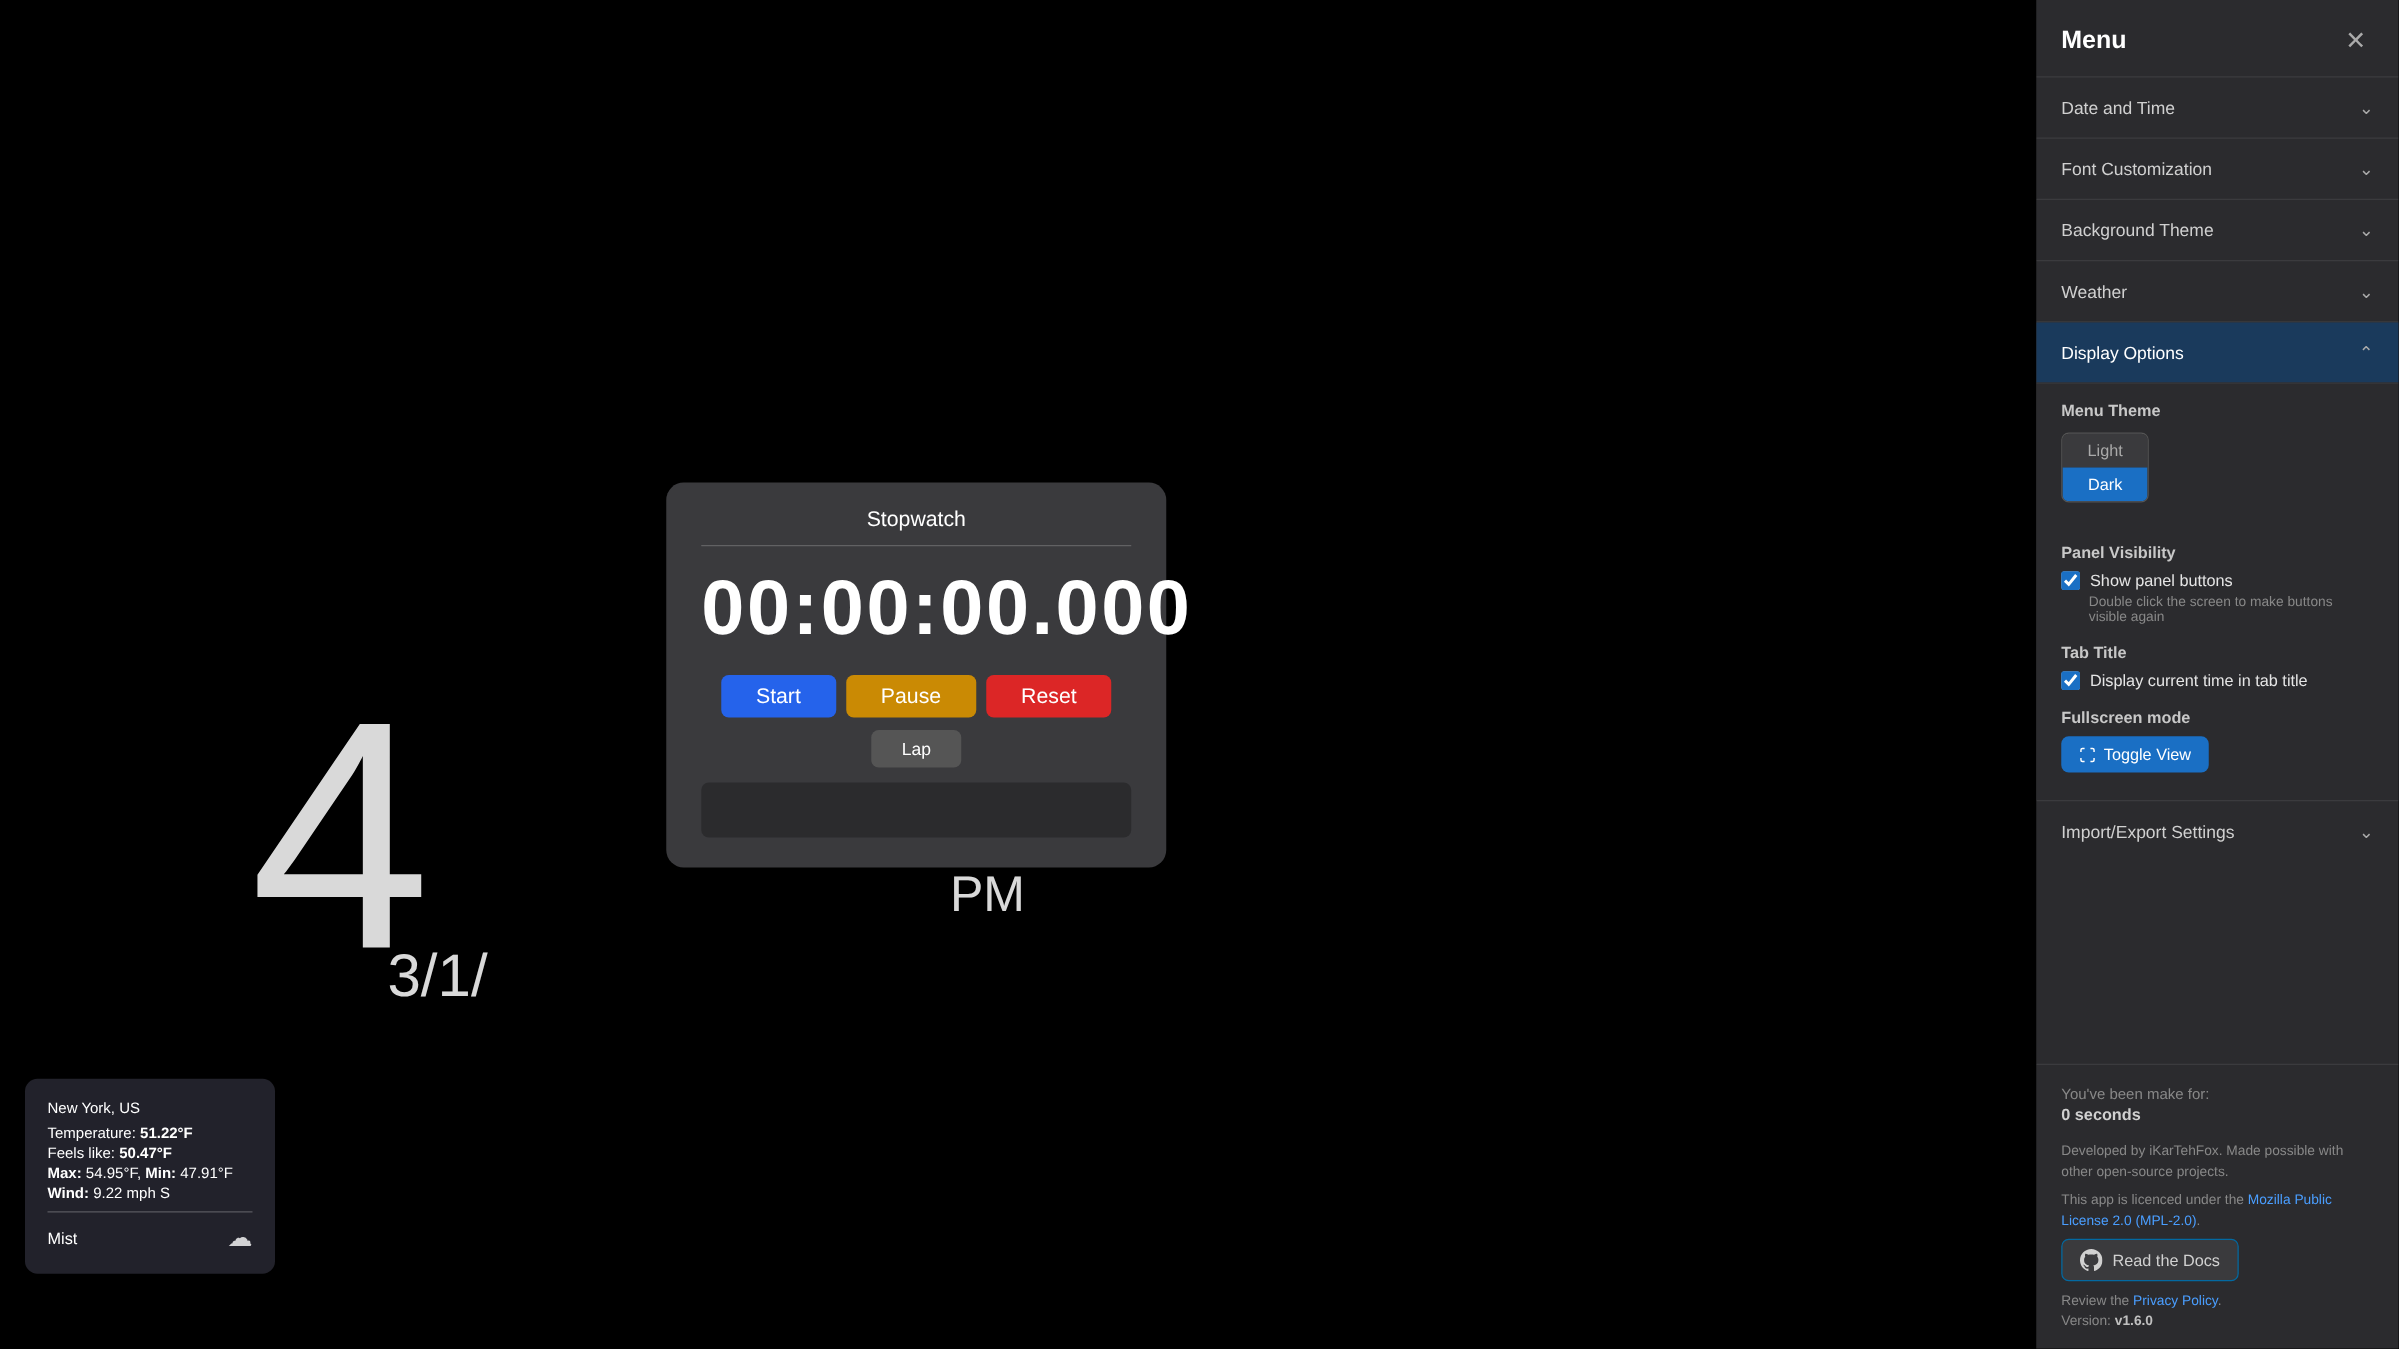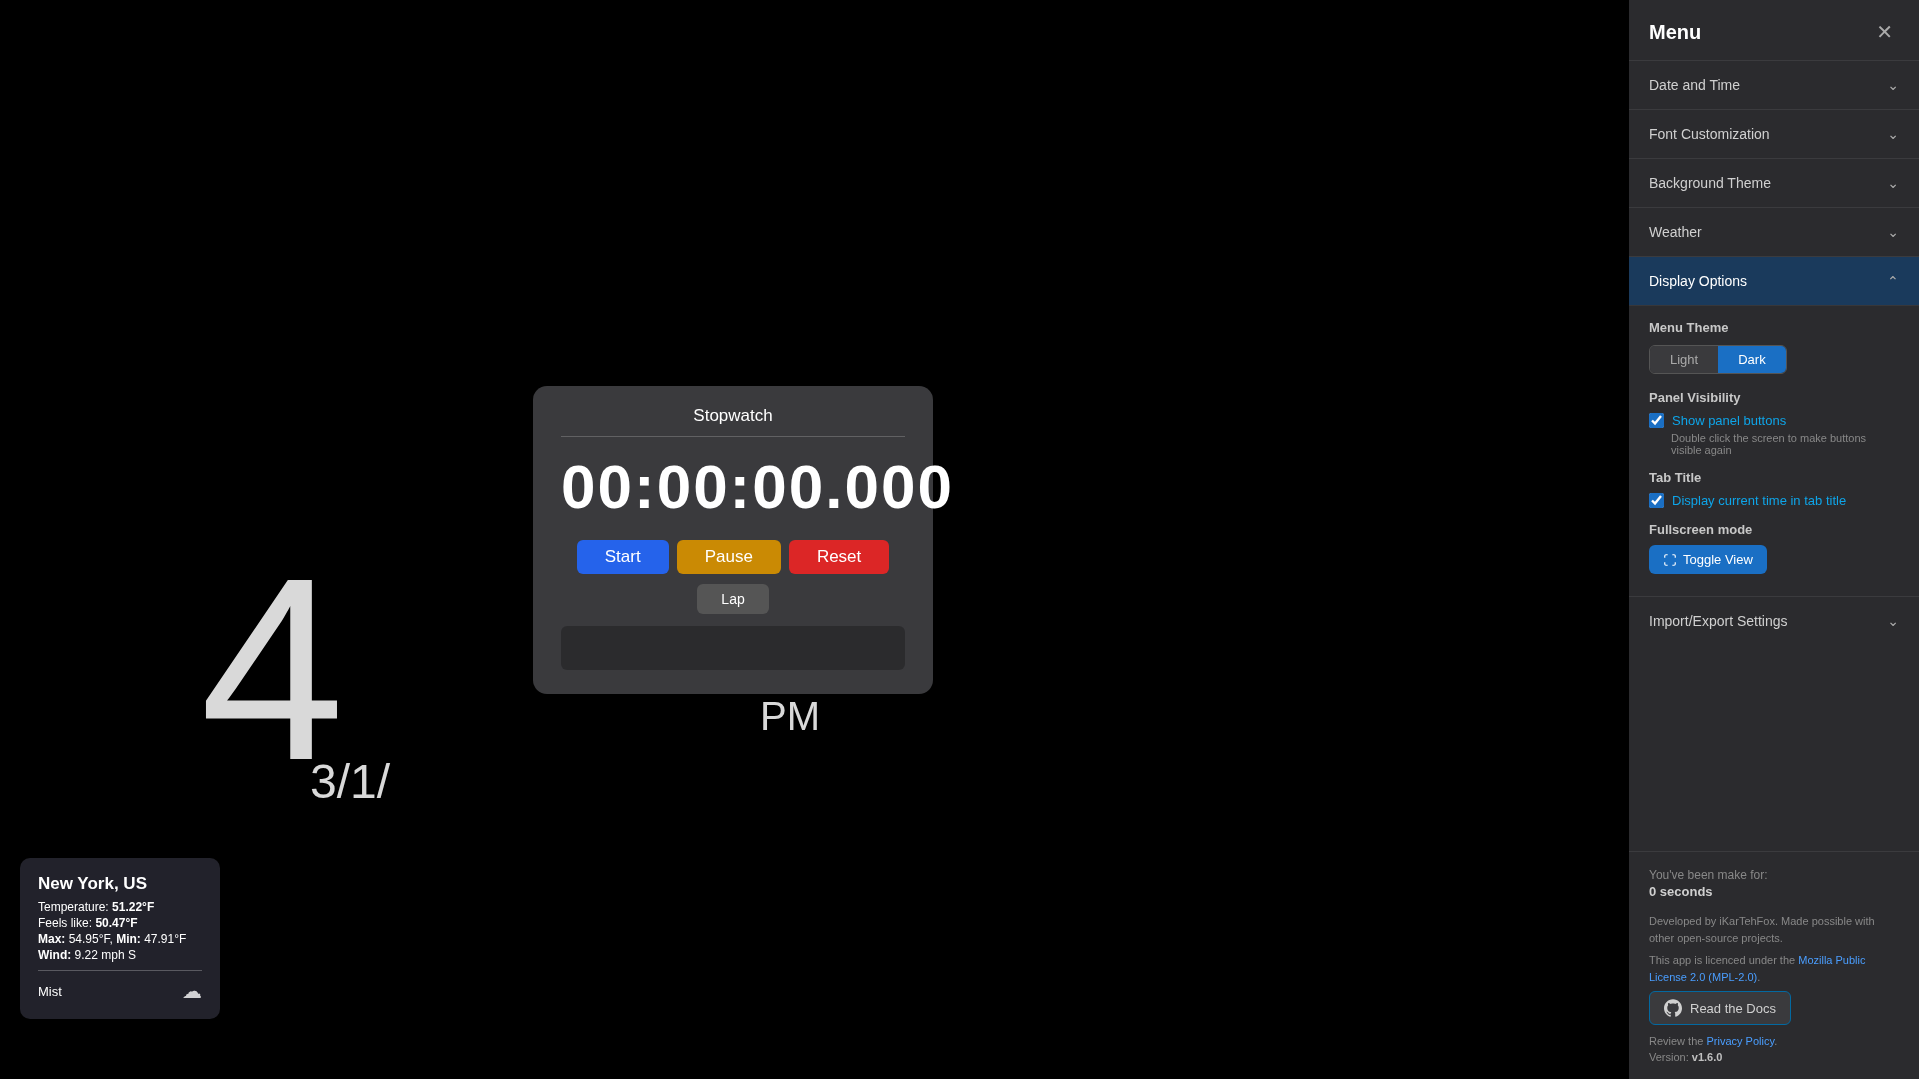--- a/index.html
+++ b/index.html
@@ -58,22 +58,22 @@
       position: absolute;
       bottom: 60px;
       left: 20px;
       background: rgba(40, 40, 50, 0.85);
       border-radius: 10px;
       padding: 16px 18px;
       color: #fff;
       width: 200px;
     }
     .weather-city {
-      font-size: 17px;
-      font-weight: 700;
+      font-size: 12px;
+      font-weight: 400;
       margin-bottom: 6px;
     }
     .weather-detail {
       font-size: 12px;
       margin-bottom: 2px;
     }
     .weather-detail b { font-weight: 700; }
     .weather-divider {
       border: none;
       border-top: 1px solid rgba(255,255,255,0.25);
@@ -216,21 +216,22 @@
       font-weight: 600;
       color: #c8c8c8;
       margin-bottom: 10px;
     }
     .theme-toggle {
       display: flex;
       border-radius: 6px;
       overflow: hidden;
       border: 1px solid #555;
       width: fit-content;
-      margin-bottom: 16px;
+      margin-bottom: 32px;
+      flex-direction: column;
     }
     .theme-btn {
       padding: 6px 20px;
       font-size: 13px;
       cursor: pointer;
       border: none;
       background: #3a3a3d;
       color: #aaa;
     }
     .theme-btn.active {
@@ -251,21 +252,21 @@
       gap: 8px;
       margin-bottom: 4px;
     }
     .checkbox-row input[type=checkbox] {
       accent-color: #1a6fc4;
       width: 15px;
       height: 15px;
     }
     .checkbox-label {
       font-size: 13px;
-      color: #0ea5e9;
+      color: #e5e5e5;
       text-align: center;
     }
     .hint-text {
       font-size: 11px;
       color: #888;
       margin-bottom: 14px;
       margin-left: 22px;
     }
 
     .tab-title-label {

